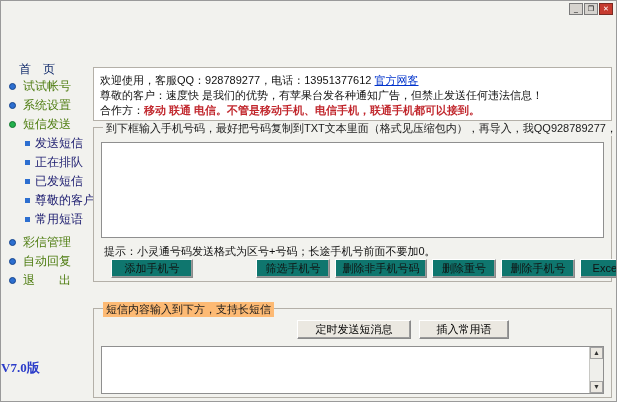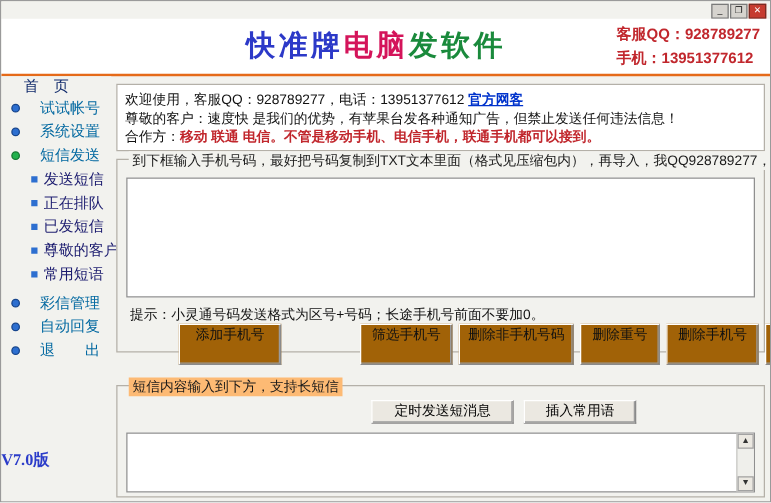--- a/index.html
+++ b/index.html
@@ -88,24 +88,23 @@
     width: 88px;
     bottom: 0;
     background: #f2f2ee;
   }
   .nav-item {
     position: relative;
     height: 19px;
     line-height: 19px;
     padding-left: 22px;
     font-size: 12px;
-    color: #0369a1;
+    color: #4d7c0f;
     white-space: nowrap;
     cursor: default;
-    text-align: center;
   }
   .nav-item .bullet {
     position: absolute;
     left: 8px;
     top: 6px;
     width: 7px;
     height: 7px;
     border-radius: 50%;
     background: #2d6fd0;
     border: 1px solid #17458c;
@@ -163,21 +162,21 @@
     background: #ffffff;
     border: 1px solid #b4b0a8;
     box-sizing: border-box;
     padding: 5px 6px;
     font-size: 11px;
     line-height: 15px;
     color: #111;
     overflow: hidden;
   }
   .notice .red { color: #c1272d; }
-  .notice .blue-link { color: #0033cc; text-decoration: underline; font-weight: bold; }
+  .notice .blue-link { color: #0033cc; text-decoration: underline; font-weight: normal; }
   .notice .bold { font-weight: bold; }
 
   .numbox {
     position: absolute;
     left: 92px;
     top: 126px;
     width: 519px;
     height: 155px;
     box-sizing: border-box;
   }
@@ -215,35 +214,34 @@
   }
   .btnrow {
     position: absolute;
     left: 7px;
     top: 131px;
     width: 505px;
     height: 19px;
   }
   .btn {
     position: absolute;
-    height: 33px;
+    height: 19px;
     line-height: 17px;
-    background: #a16207;
+    background: #0f766e;
     border: 1px solid #8a8a8a;
     border-top-color: #ffffff;
     border-left-color: #ffffff;
     box-shadow: inset -1px -1px 0 #9b9b9b;
     font-size: 11px;
     color: #111;
     text-align: center;
     box-sizing: border-box;
     white-space: nowrap;
     cursor: default;
     padding: 0 4px;
-    margin-left: 32px;
   }
 
   .msgbox {
     position: absolute;
     left: 92px;
     top: 307px;
     width: 519px;
     height: 90px;
     box-sizing: border-box;
   }
@@ -317,29 +315,20 @@
 <div id="app">
 
   <div class="titlebar">
     <div class="winbtns">
       <div class="winbtn">_</div>
       <div class="winbtn">❐</div>
       <div class="winbtn close">✕</div>
     </div>
   </div>
 
-  <div class="banner">
-    <div class="banner-title">
-      <span class="c1">快准牌</span><span class="c2">电脑</span><span class="c3">发软件</span>
-    </div>
-    <div class="banner-contact">
-      <div>客服QQ：928789277</div>
-      <div>手机：13951377612</div>
-    </div>
-  </div>
 
   <div class="sidebar">
     <div class="nav-head">首　页</div>
 
     <div class="nav-item">
       <span class="bullet"></span>
       <span>试试帐号</span>
     </div>
     <div class="nav-item">
       <span class="bullet"></span>

